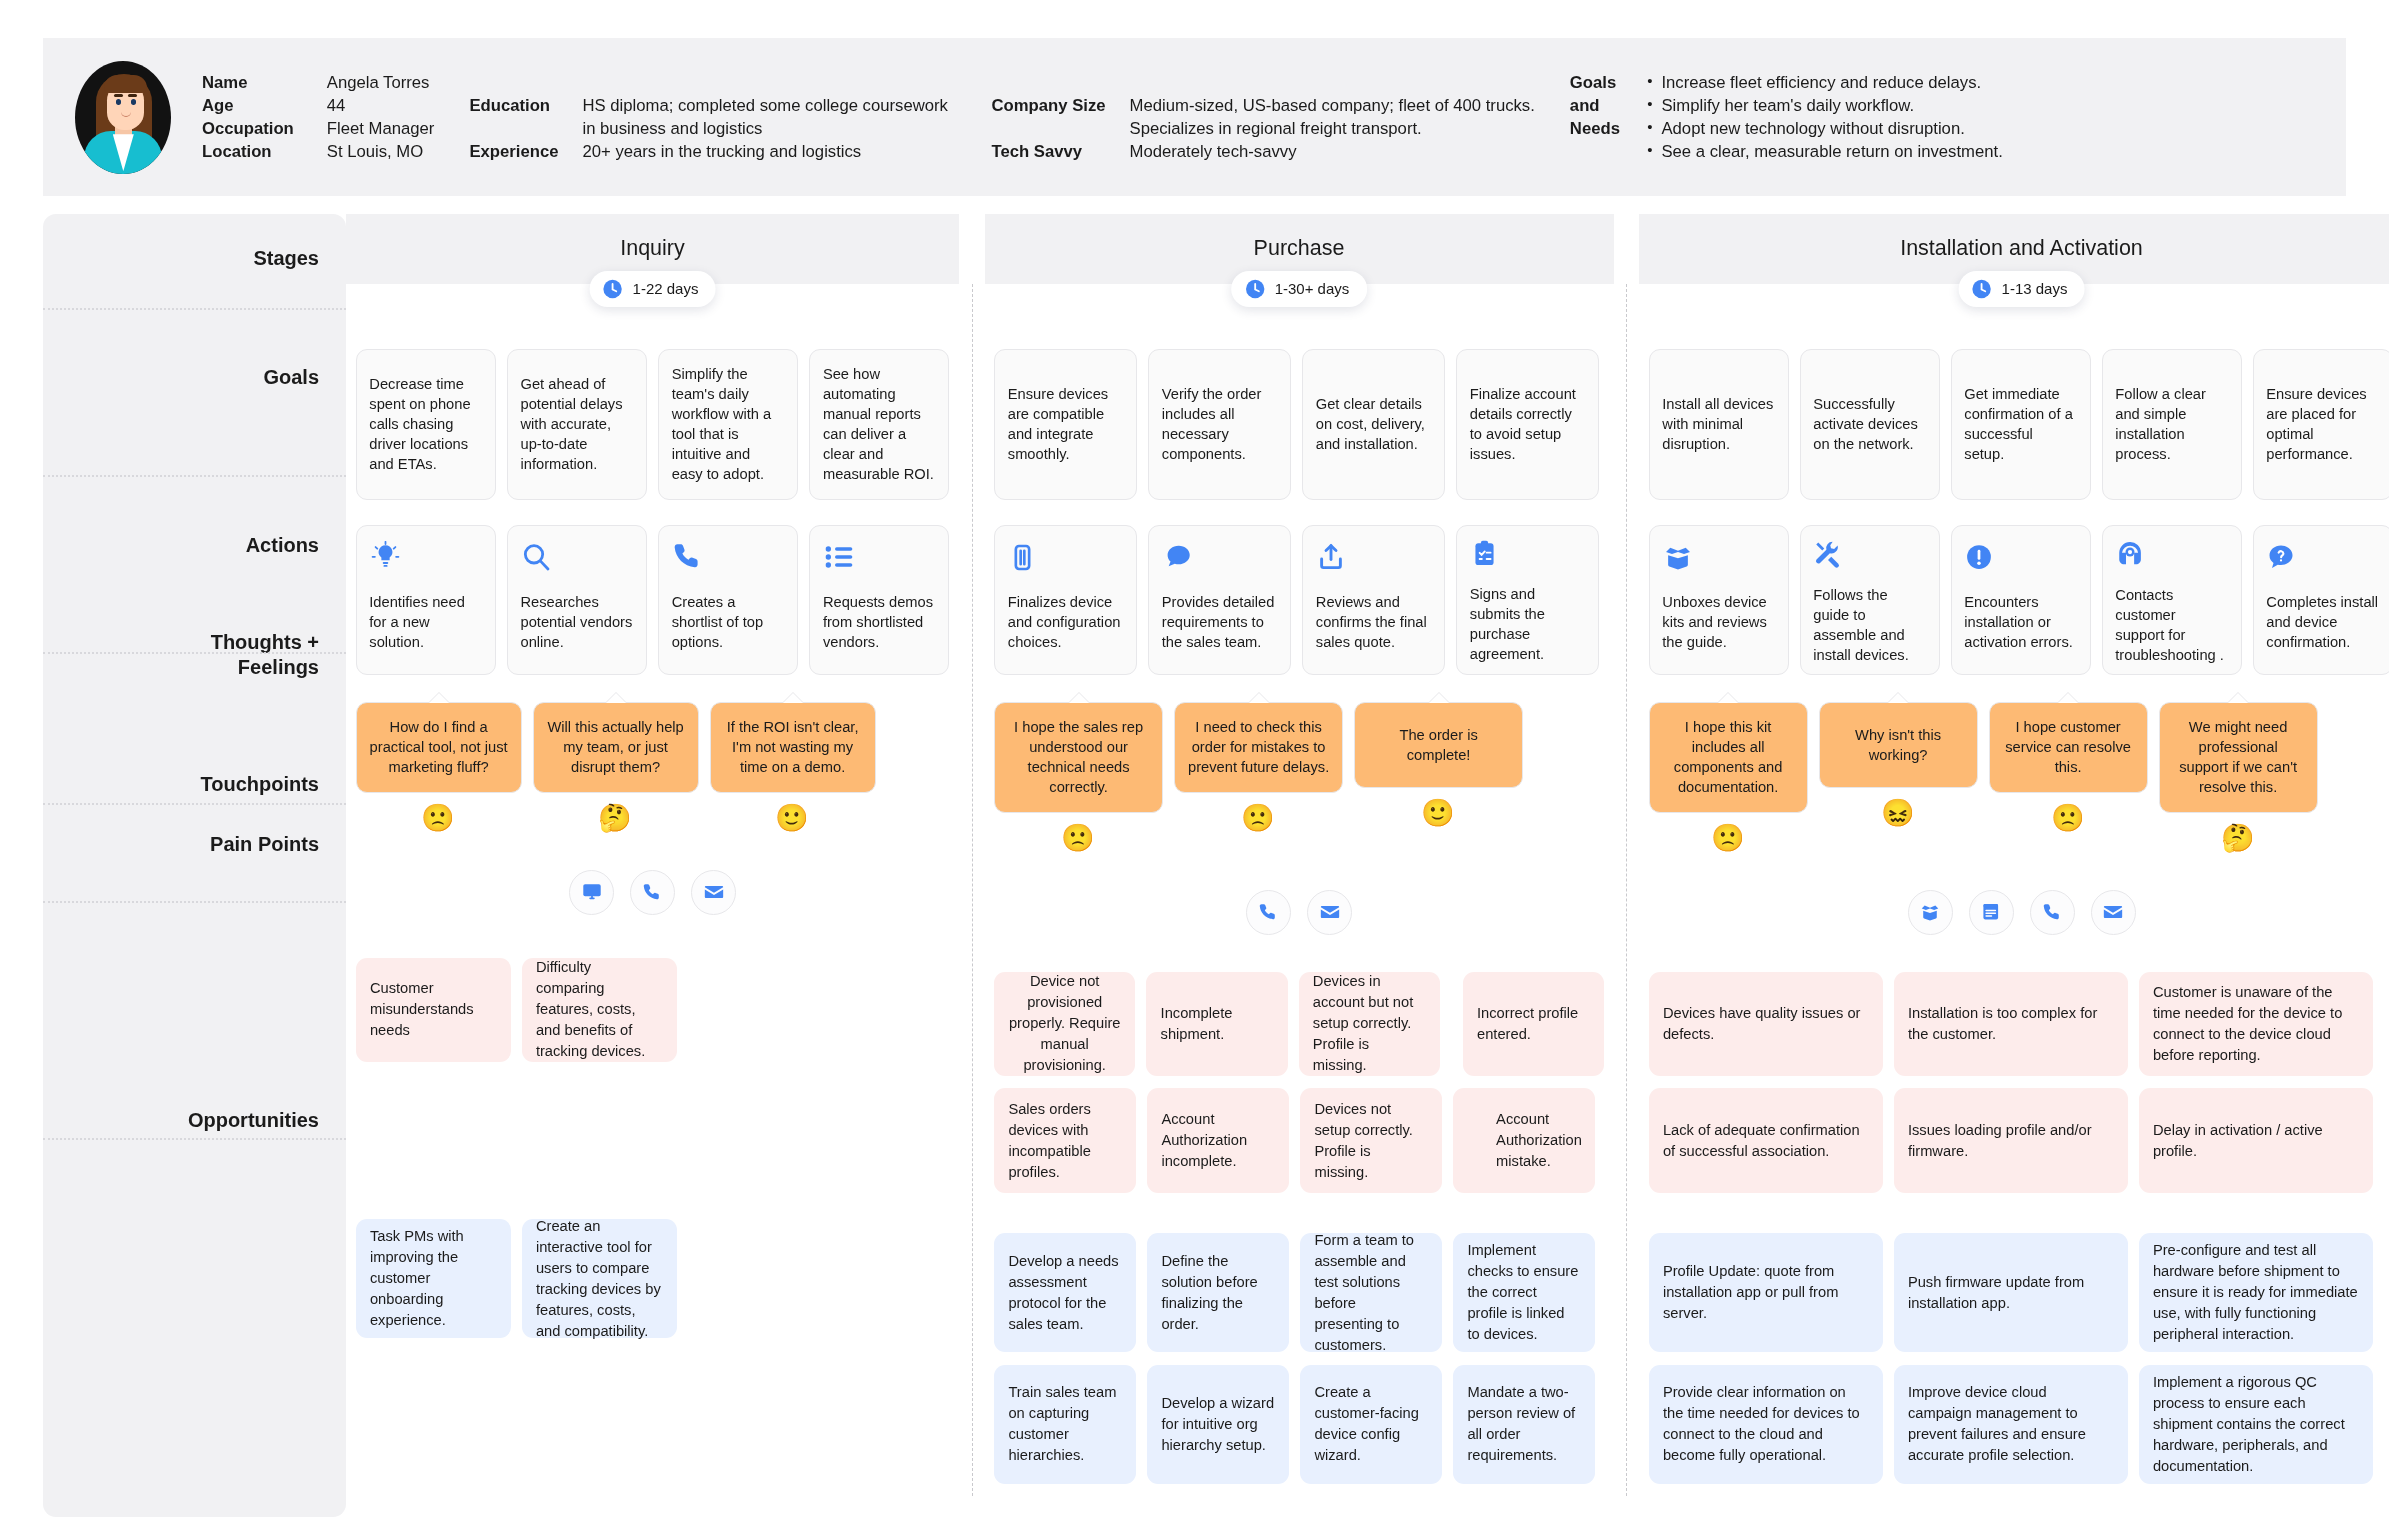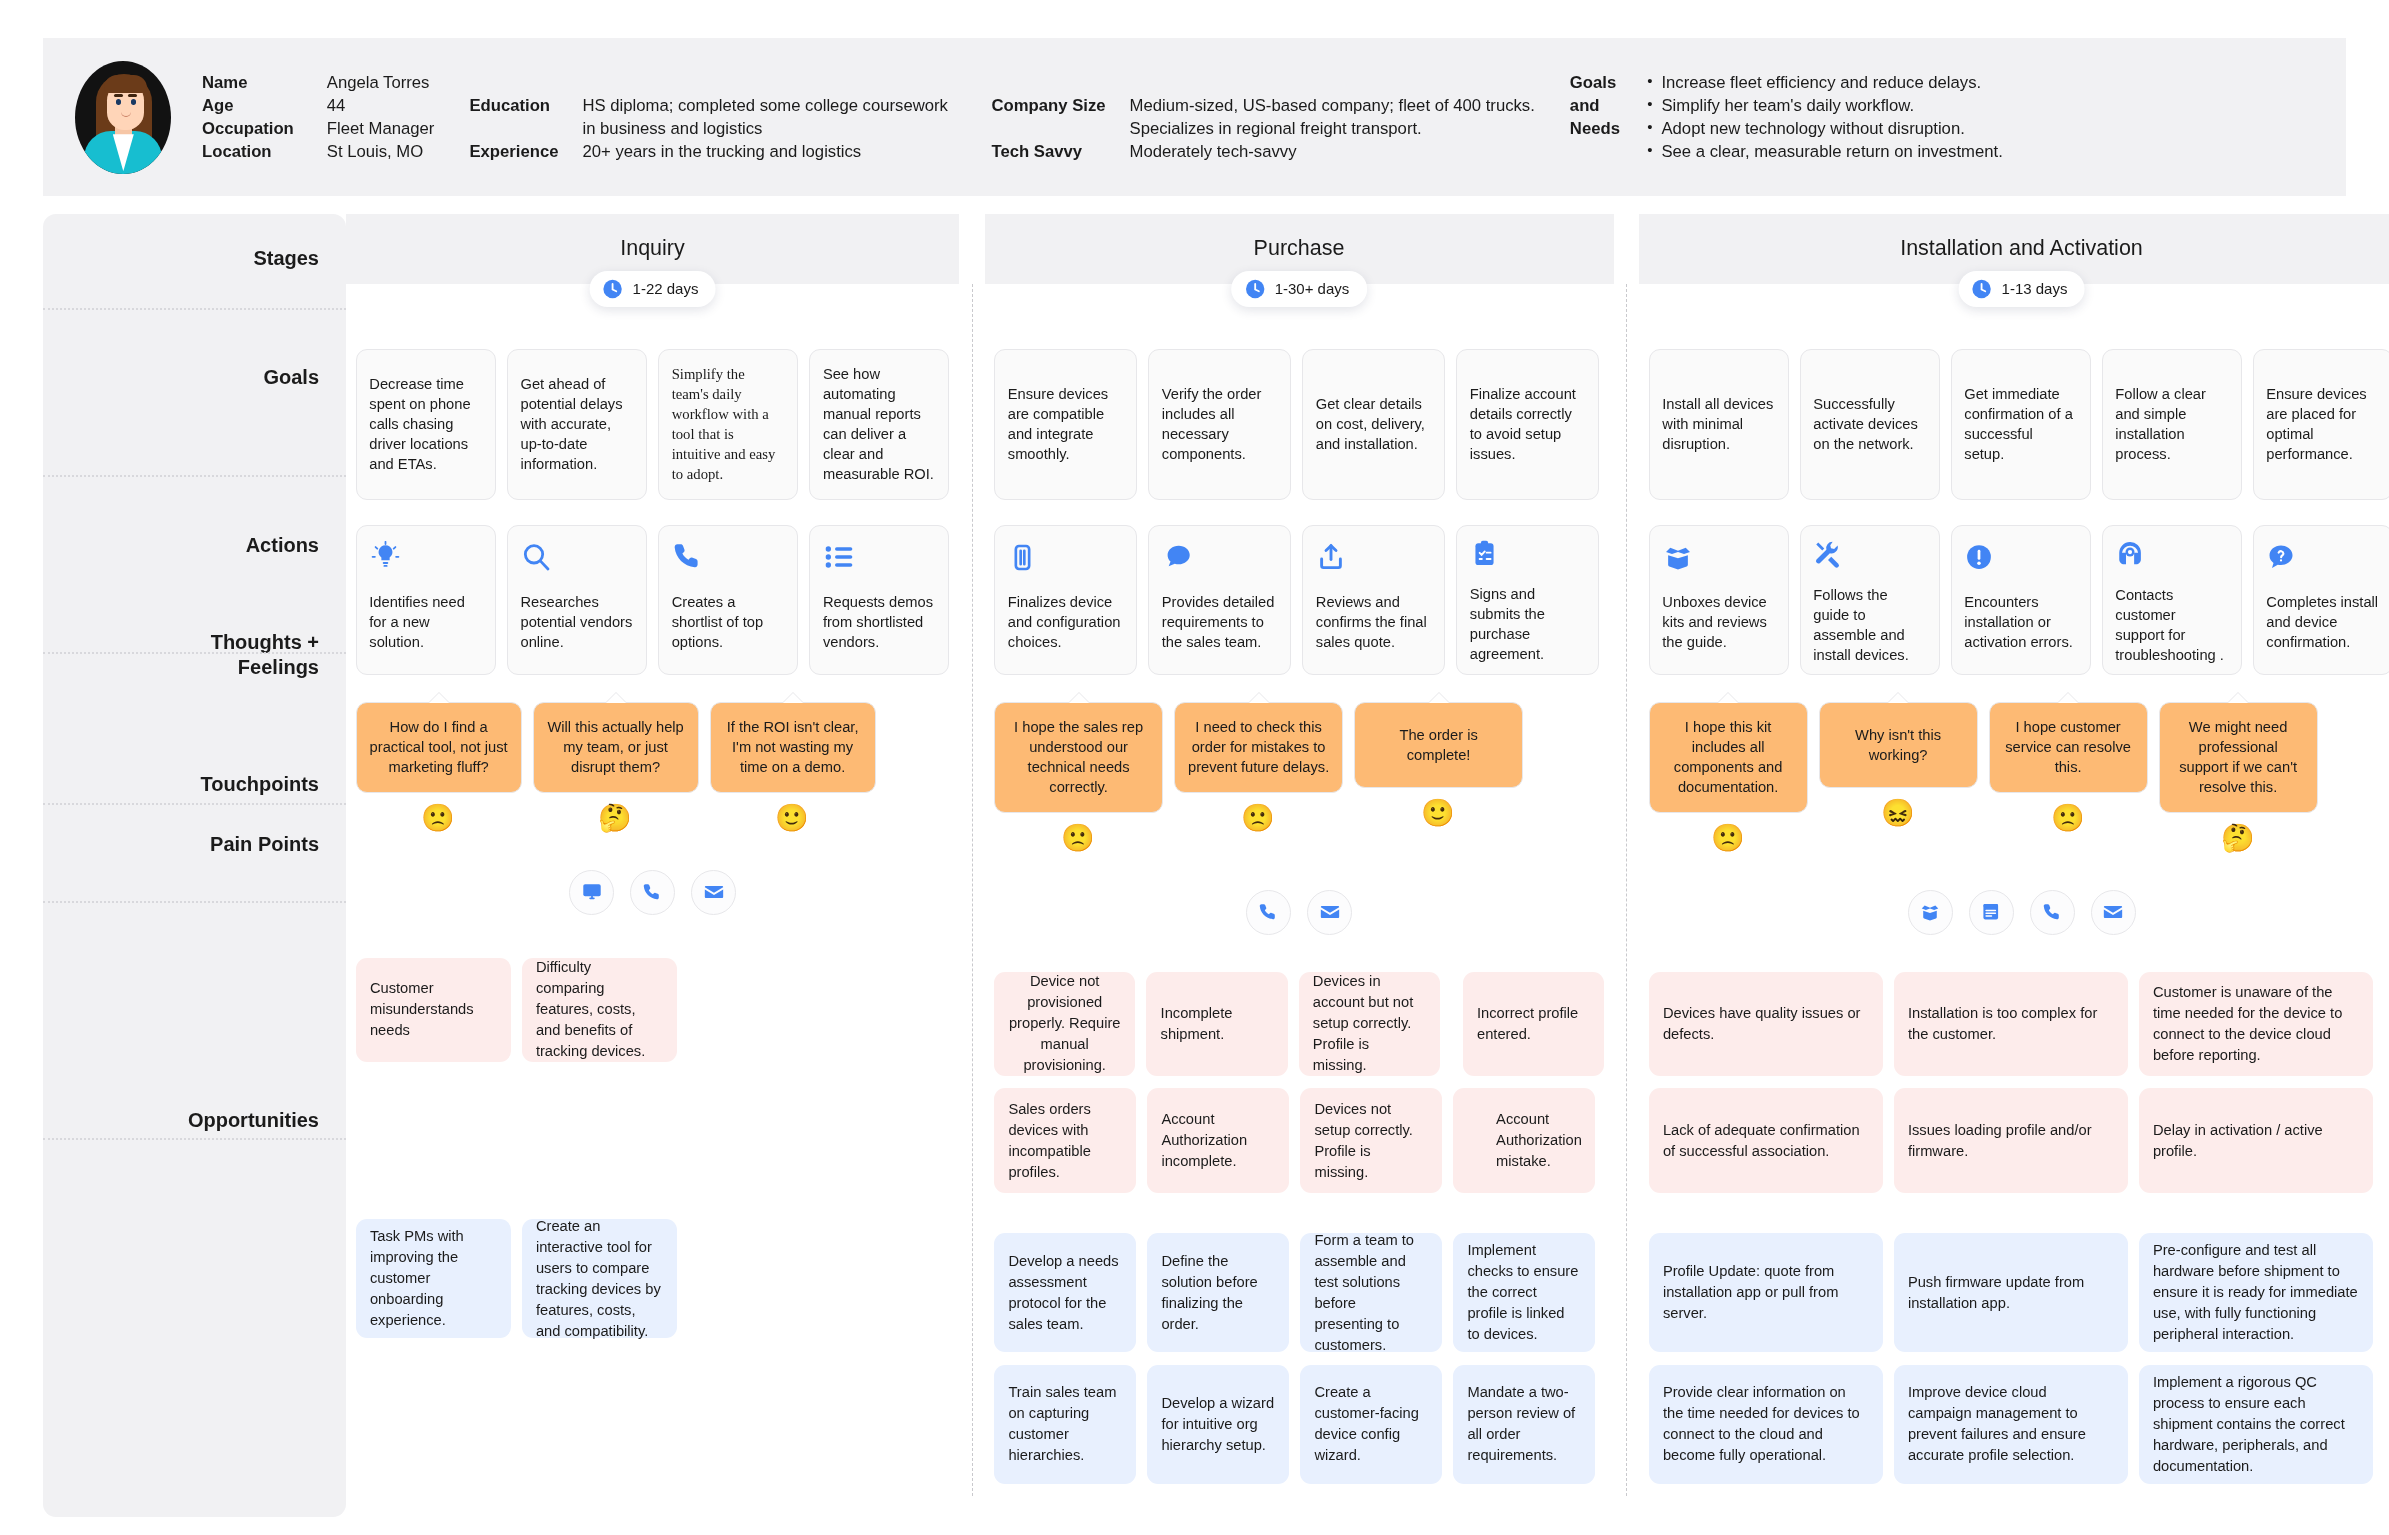--- a/index.html
+++ b/index.html
@@ -275,21 +275,21 @@
           <svg class="clock" viewBox="0 0 24 24">
             <circle cx="12" cy="12" r="10" fill="#4285f4"></circle>
             <path d="M12 6.5v6l4 2" stroke="#ffffff" stroke-width="2" fill="none" stroke-linecap="round"></path>
           </svg>
           <span>1-22 days</span>
         </div>
 
         <div class="cardrow" style="margin-top:65px;">
           <div class="card goal" style="width:142px;">Decrease time spent on phone calls chasing driver locations and ETAs.</div>
           <div class="card goal" style="width:142px;">Get ahead of potential delays with accurate, up-to-date information.</div>
-          <div class="card goal" style="width:142px;font-family:Liberation Serif, serif;">Simplify the team's daily workflow with a tool that is intuitive and easy to adopt.</div>
+          <div class="card goal" style="width:142px;">Simplify the team's daily workflow with a tool that is intuitive and easy to adopt.</div>
           <div class="card goal" style="width:142px;">See how automating manual reports can deliver a clear and measurable ROI.</div>
         </div>
 
         <div class="cardrow" style="margin-top:25.5px;">
           <div class="card action" style="width:142px;">
             <div class="aicon">
               <svg width="33" height="33" viewBox="0 0 24 24" fill="#4285f4">
                   <path d="M12 3a5 5 0 0 0-3 9v2h6v-2a5 5 0 0 0-3-9z"></path>
                   <rect x="10" y="15.2" width="4" height="1.5" rx=".7"></rect>
                   <rect x="10.5" y="17.4" width="3" height="1.4" rx=".7"></rect>

